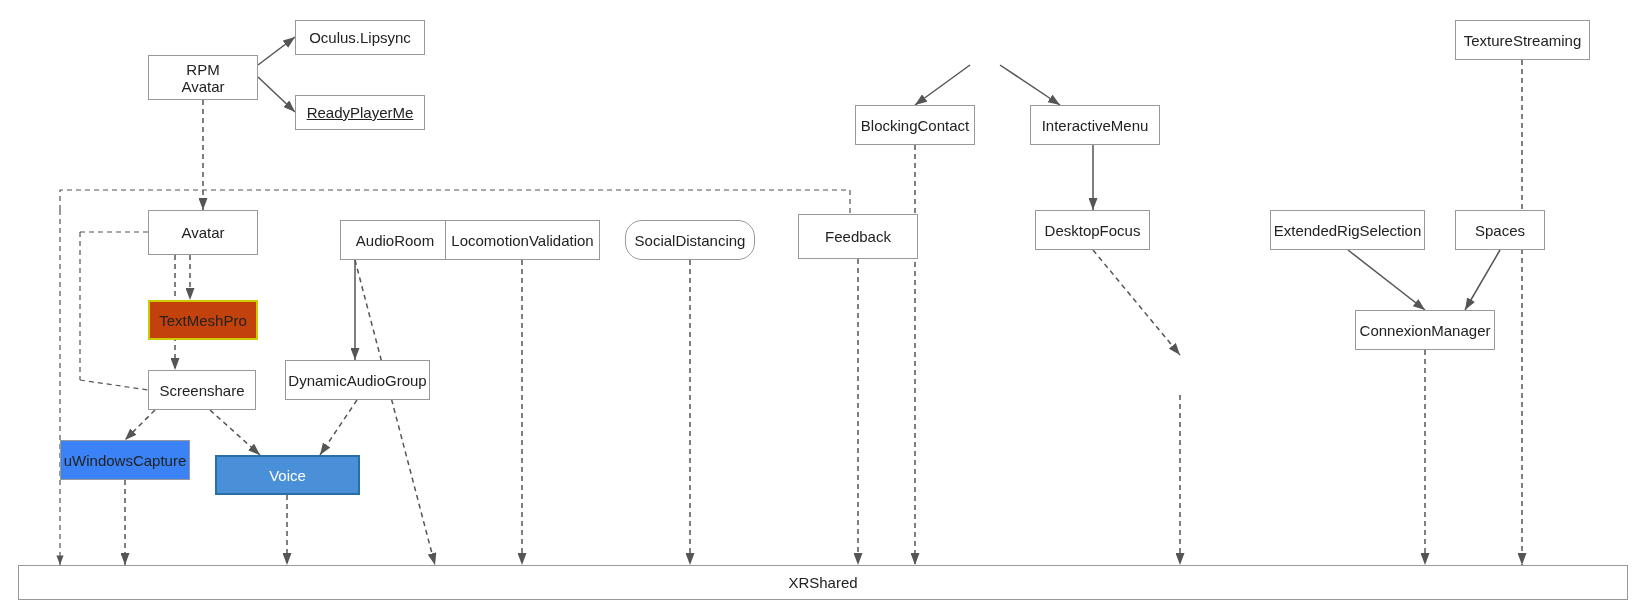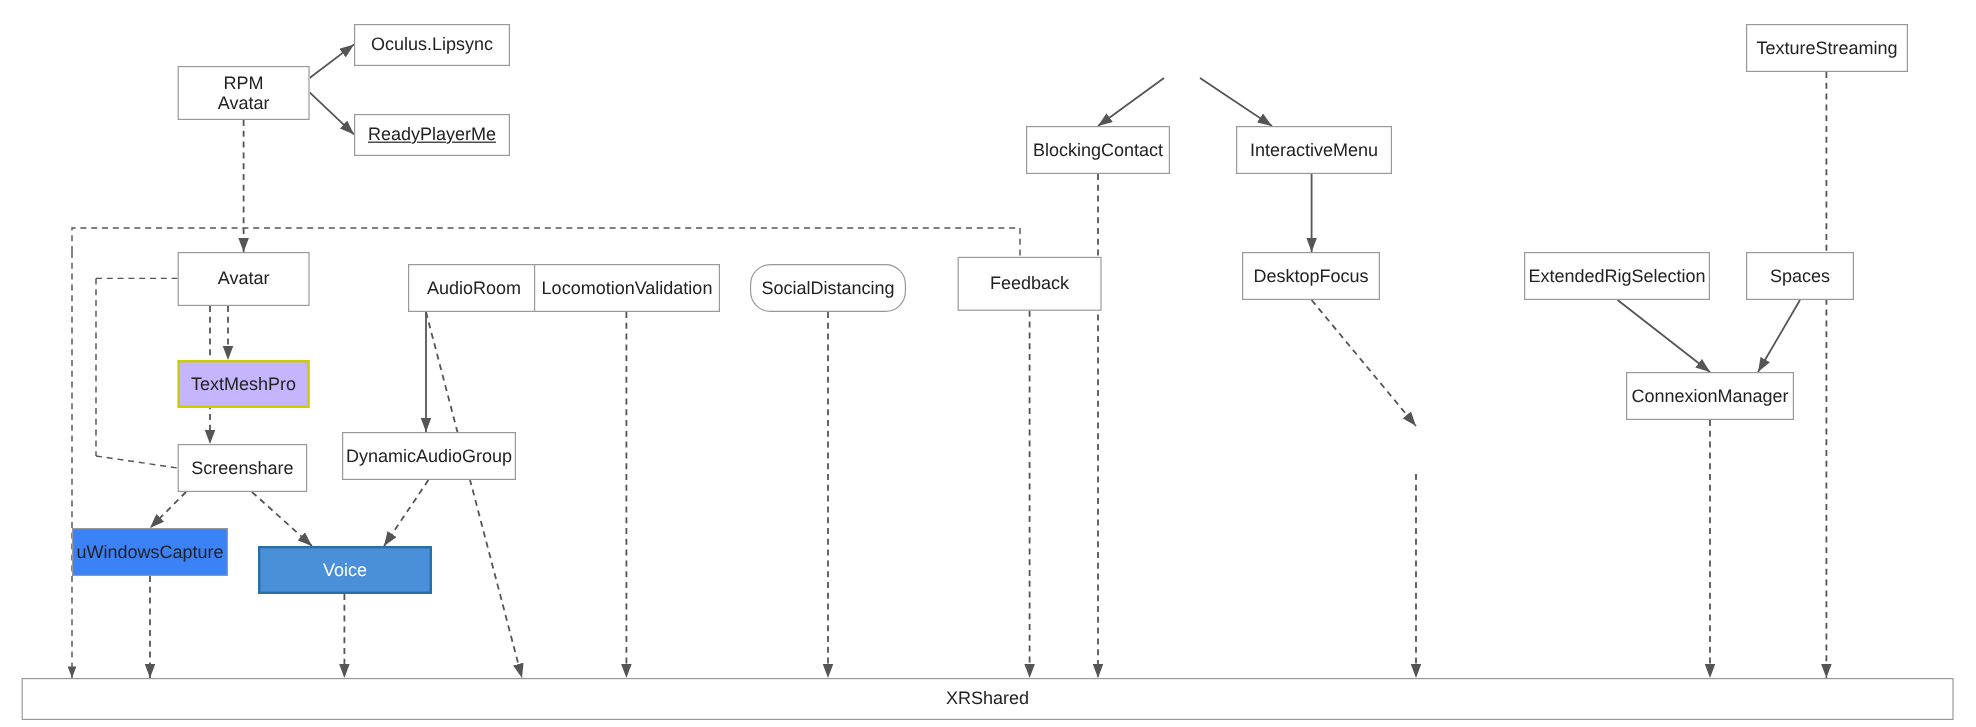--- a/index.html
+++ b/index.html
@@ -21,21 +21,21 @@
       background: #fff;
       display: flex;
       align-items: center;
       justify-content: center;
       text-align: center;
       padding: 4px 8px;
       font-size: 15px;
       color: #222;
     }
     .node.yellow {
-      background: #c4b5fd;
+      background: #c2410c;
       border: 2px solid #cccc00;
     }
     .node.blue {
       background: #4a90d9;
       color: #fff;
       border: 2px solid #2a6ea6;
     }
     .node.gray {
       background: #3b82f6;
       border: 1px solid #999;

